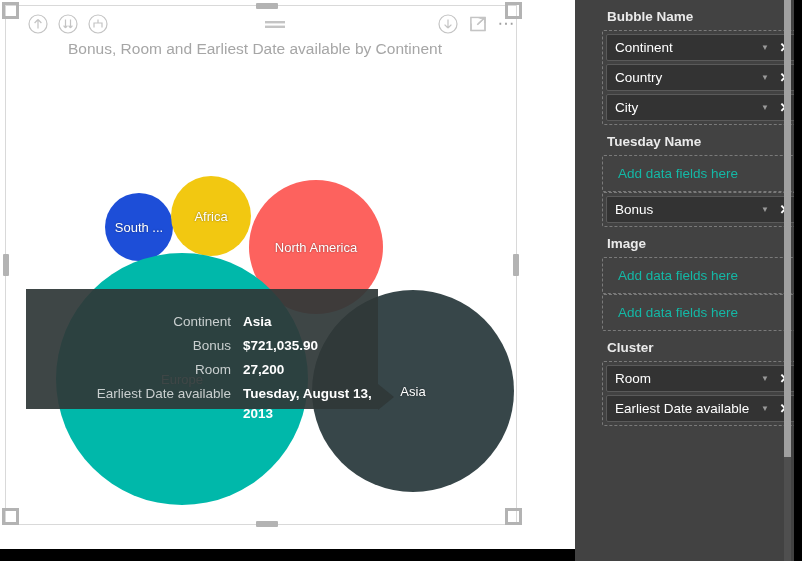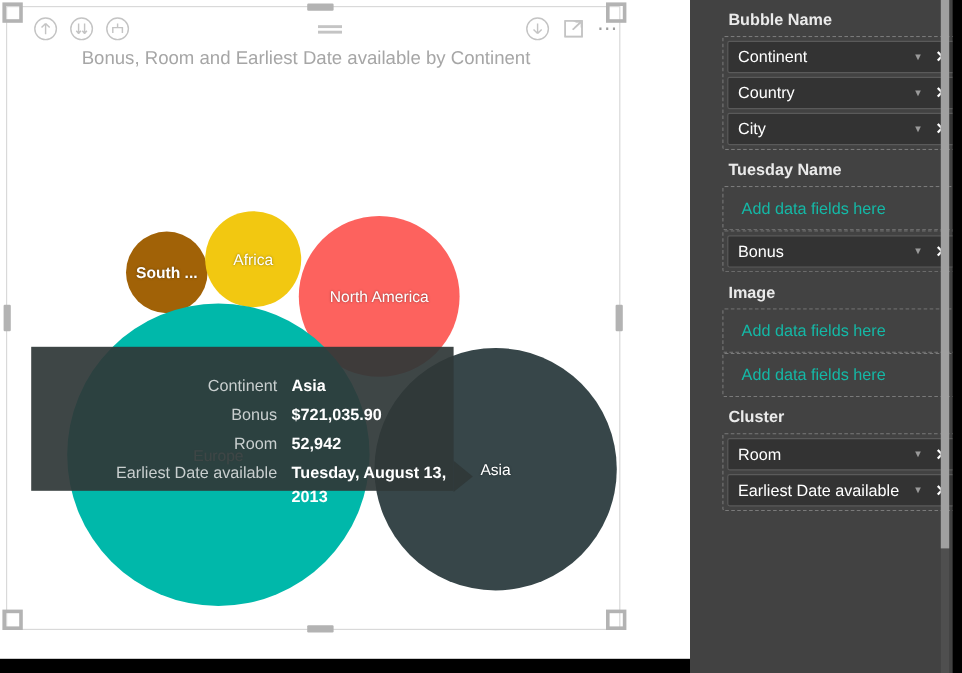--- a/index.html
+++ b/index.html
@@ -191,21 +191,21 @@
           </svg>
         </div>
 
         <div class="tb-dots" style="left:482px">⋯</div>
       </div>
 
       <div class="vis-title">Bonus, Room and Earliest Date available by Continent</div>
 
       <div class="plot">
 
-      <div class="bubble" style="left: 93px; top: 129px; width: 68px; height: 68px; background: #a16207; z-index: 10; font-weight: bold;">
+      <div class="bubble" style="left: 93px; top: 129px; width: 68px; height: 68px; background: #1d4ed8; z-index: 10;">
             <span>South ...</span>
           </div>
           <div class="bubble" style="left: 159px; top: 112px; width: 80px; height: 80px; background: rgb(242, 200, 17); z-index: 11;">
             <span>Africa</span>
           </div>
           <div class="bubble" style="left: 237px; top: 116px; width: 134px; height: 134px; background: rgb(253, 98, 94); z-index: 12;">
             <span>North America</span>
           </div>
           <div class="bubble" style="left: 44px; top: 189px; width: 252px; height: 252px; background: rgb(0, 184, 170); z-index: 13;">
             <span>Europe</span>
@@ -221,21 +221,21 @@
               <tr>
                 <td class="tt-label">Continent</td>
                 <td class="tt-value">Asia</td>
               </tr>
               <tr>
                 <td class="tt-label">Bonus</td>
                 <td class="tt-value">$721,035.90</td>
               </tr>
               <tr>
                 <td class="tt-label">Room</td>
-                <td class="tt-value">52,942</td>
+                <td class="tt-value">27,200</td>
               </tr>
               <tr>
                 <td class="tt-label">Earliest Date available</td>
                 <td class="tt-value">Tuesday, August 13, 2013</td>
               </tr>
             </tbody>
         </table>
       </div>
       <div class="tooltip-tail"></div>
 

